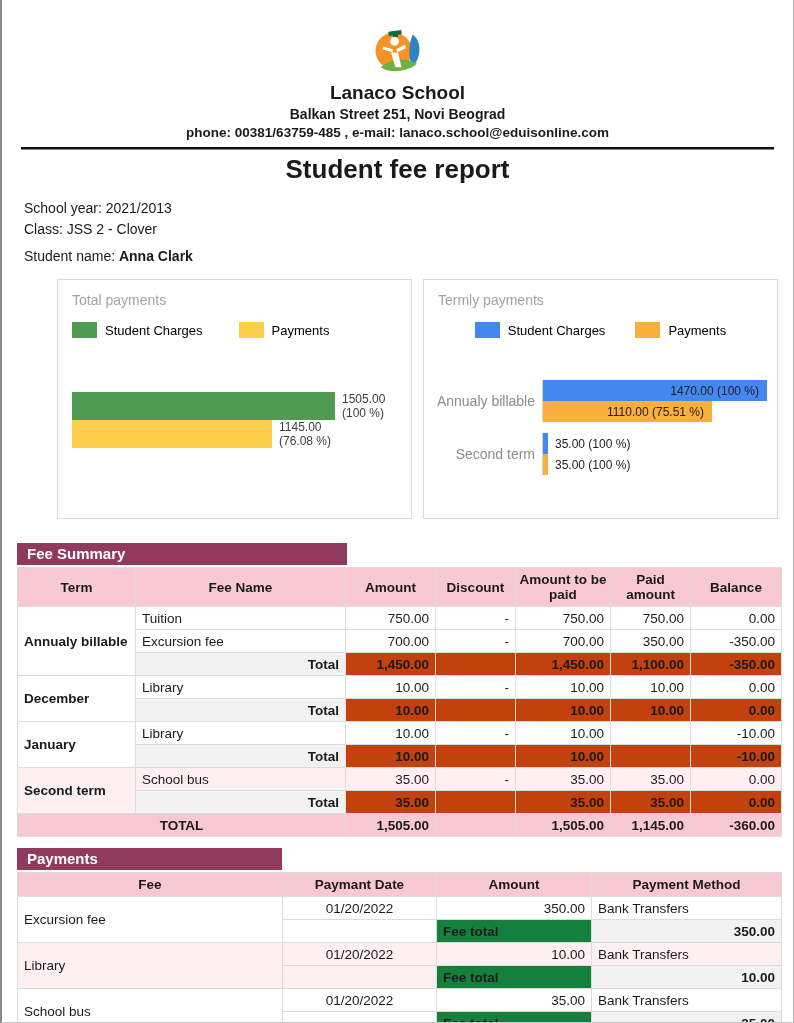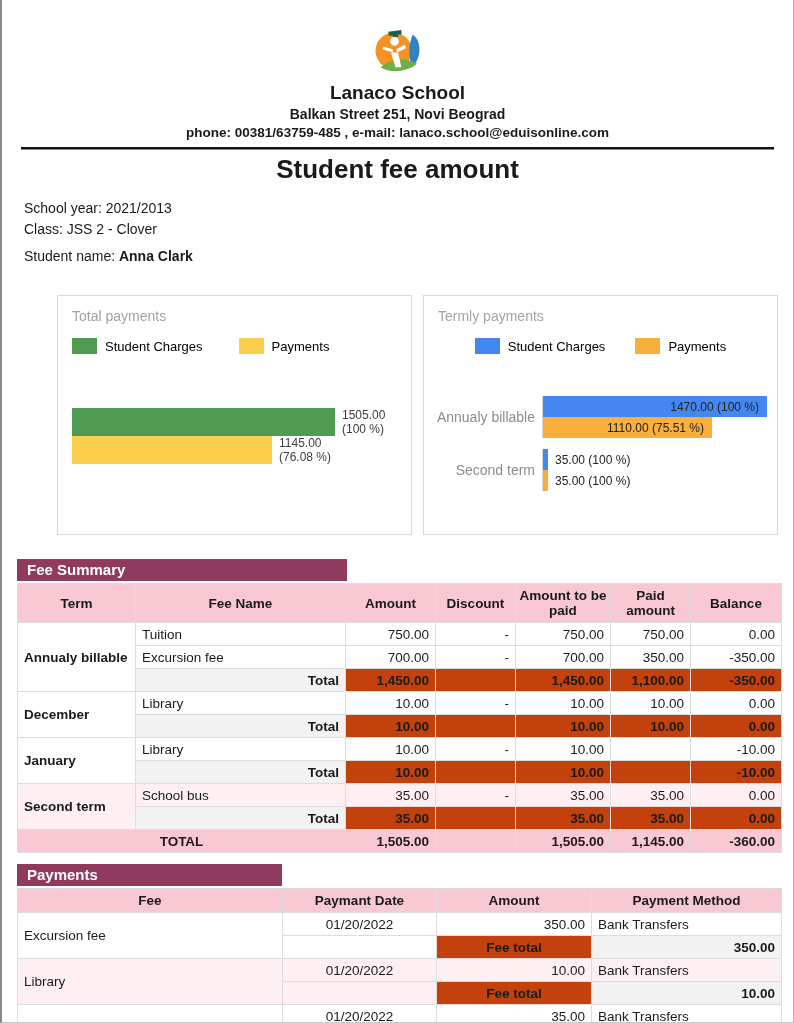--- a/index.html
+++ b/index.html
@@ -20,21 +20,21 @@
   .school-name { font-size:19px; font-weight:bold; margin-top:6px; }
   .school-addr { font-size:14px; font-weight:bold; margin-top:2px; }
   .school-contact { font-size:13.5px; font-weight:bold; margin-top:3px; }
   .hdr-rule { margin:7px 19px 0 19px; border-top:2px solid #111; border-bottom:1px solid #888; height:1px; }
   
   .report-title { text-align:center; font-size:26px; font-weight:bold; margin-top:4px; }
   .meta { margin:13px 0 0 22px; font-size:14px; line-height:21px; }
   .meta .student-line { margin-top:6px; }
   .meta b { font-weight:bold; }
   
-  .charts { display:flex; gap:11px; margin:28px 15px 0 15px;padding-left:40px; }
+  .charts { display:flex; gap:11px; margin:12px 15px 0 15px;padding-left:40px; }
   .chart-panel { width:378px; height:240px; border:1px solid #d9d9d9; background:#fff; position:relative; }
   .chart-title { color:#a3a3a3; font-size:14px; padding:12px 0 0 14px; }
   .legend { display:flex; gap:36px; font-size:13px; color:#000000; margin-top:14px; }
   .legend.left-legend { padding-left:14px; }
   .legend.center-legend { justify-content:center; gap:30px; }
   .legend-item { display:flex; align-items:center; gap:8px; }
   .swatch { width:25px; height:16px; display:inline-block; }
   
   .c1-bars { position:absolute; left:14px; top:112px; right:10px; }
   .c1-row { display:flex; align-items:center; }
@@ -61,21 +61,21 @@
   td.term-cell { font-weight:bold; vertical-align:middle; }
   td.total-label { font-weight:bold; text-align:right; background:#f2f2f2; }
   td.total-num { font-weight:bold; text-align:right; background:#c2410c; }
   tr.grand td { background:#f8c9d3; font-weight:bold; }
   tr.grand td.gt-label { text-align:center; }
   td.tint { background:#fdeff2; }
   
   td.date-cell { text-align:center; }
   td.blank-cell { border-left:none; border-top:none; }
   td.fee-cell { vertical-align:middle; }
-  td.feetotal-label { font-weight:bold; text-align:center; background:#c2410c; }
+  td.feetotal-label { font-weight:bold; text-align:left; background:#15803d; }
   td.feetotal-val { font-weight:bold; text-align:right; background:#f2f2f2; }
 </style>
 </head>
 <body>
 
 <div class="hdr">
   <svg class="logo" viewBox="0 0 60 60">
     <circle cx="25" cy="31" r="21" fill="#f39325"></circle>
     <path d="M47 12 C 58 20, 57 40, 46 50 C 42 36, 42 24, 47 12 Z" fill="#2e83c5"></path>
     <path d="M10 50 C 22 40, 38 38, 52 46 C 40 56, 20 57, 10 50 Z" fill="#6fb043"></path>
@@ -85,21 +85,21 @@
     <path d="M22 33 L30 33 L34 50 L27 50 Z" fill="#fff"></path>
     <rect x="19" y="8" width="15" height="5" fill="#17654d" transform="rotate(-8 26 10)"></rect>
     <rect x="24" y="11" width="6" height="4" fill="#17654d"></rect>
   </svg>
   <div class="school-name">Lanaco School</div>
   <div class="school-addr">Balkan Street 251, Novi Beograd</div>
   <div class="school-contact">phone: 00381/63759-485 , e-mail: lanaco.school@eduisonline.com</div>
 </div>
 <div class="hdr-rule"></div>
 
-<div class="report-title">Student fee amount</div>
+<div class="report-title">Student fee report</div>
 
 <div class="meta">
   <div>School year: 2021/2013</div>
   <div>Class: JSS 2 - Clover</div>
   <div class="student-line"><span>Student name: </span><b>Anna Clark</b></div>
 </div>
 
 <div class="charts">
 
   <div class="chart-panel">

